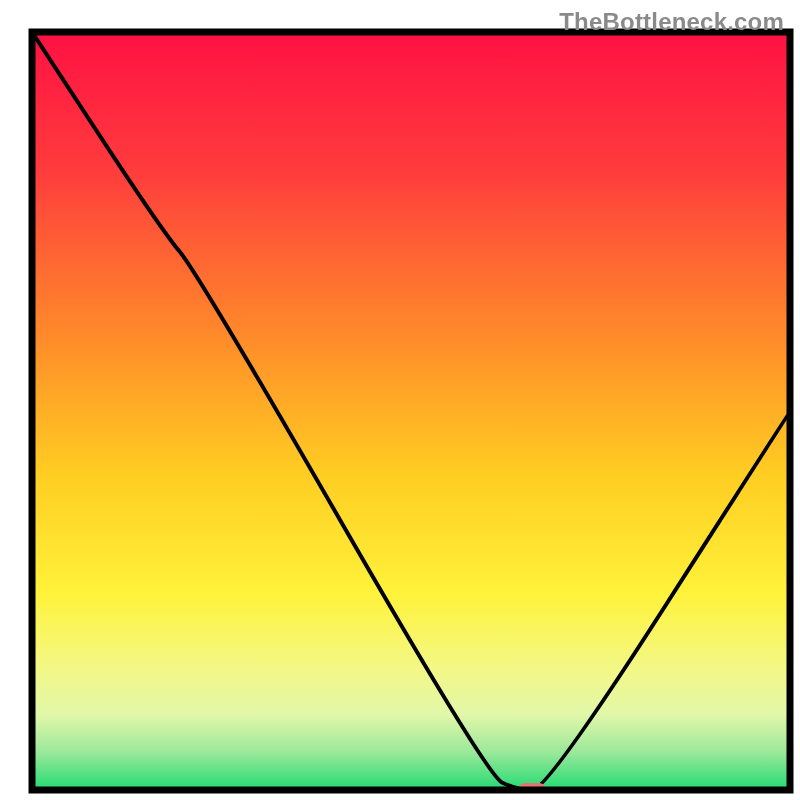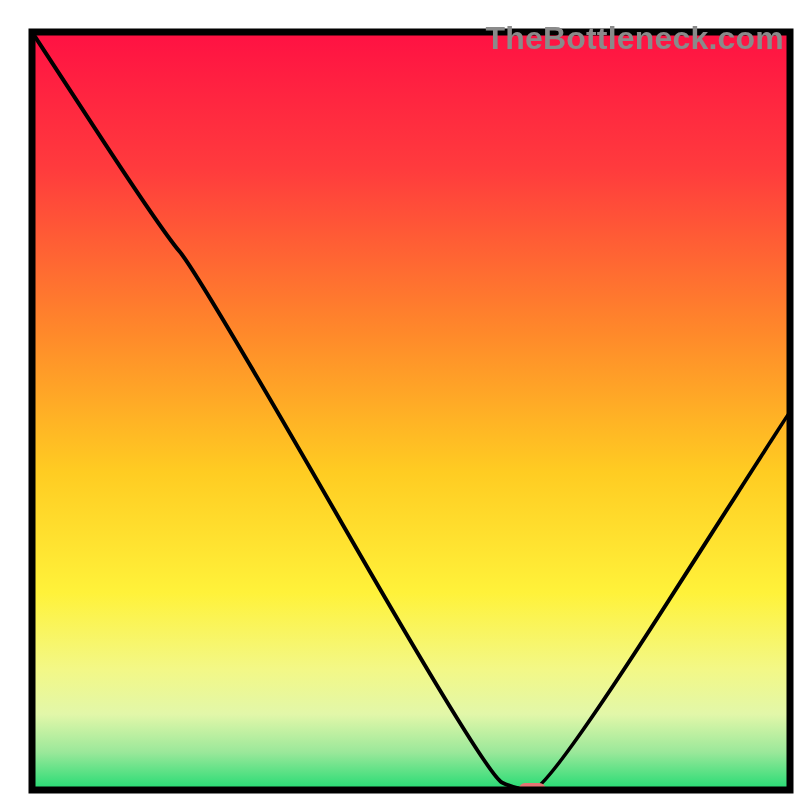--- a/index.html
+++ b/index.html
@@ -10,24 +10,24 @@
     background: #ffffff;
     overflow: hidden;
   }
   .wrap {
     position: relative;
     width: 800px;
     height: 800px;
   }
   .watermark {
     position: absolute;
-    top: 20px;
+    top: 8px;
     right: 16px;
     font-family: Arial, Helvetica, sans-serif;
-    font-size: 32px;
+    font-size: 24px;
     font-weight: 600;
     color: #8a8a8a;
     letter-spacing: 0.2px;
   }
   svg {
     display: block;
     position: absolute;
     top: 0;
     left: 0;
   }

